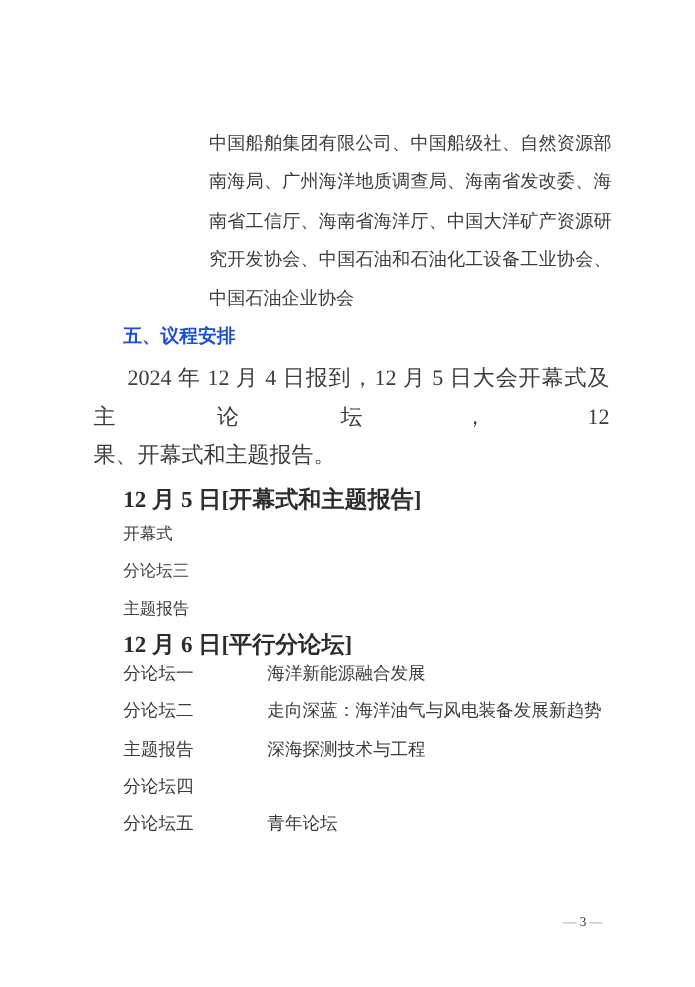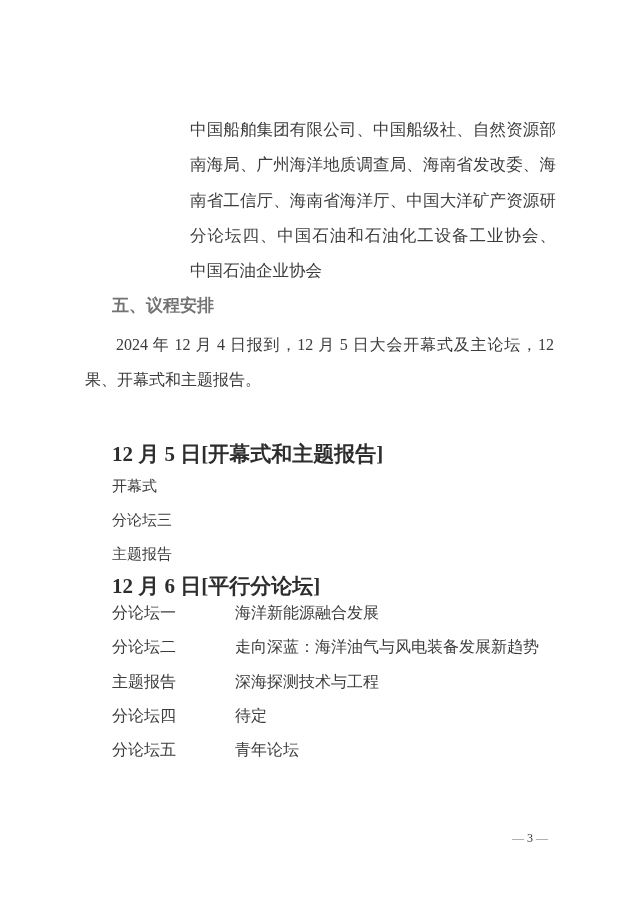--- a/index.html
+++ b/index.html
@@ -34,30 +34,30 @@
   .jline.last {
     text-align-last: left;
   }
   
   .section-heading {
     position: absolute;
     left: 112px;
     top: 293px;
     font-size: 17px;
     font-weight: bold;
-    color: #737373;
+    color: #1d4ed8;
     line-height: 26px;
   }
   
   .intro-block {
     position: absolute;
     left: 85px;
     top: 327px;
     width: 469px;
-    font-size: 16px;
+    font-size: 20px;
     line-height: 35.2px;
   }
   .intro-block .indent {
     text-indent: 31px;
   }
   
   .sched-line {
     position: absolute;
     left: 112px;
     line-height: 24px;
@@ -79,20 +79,21 @@
     position: absolute;
     left: 112px;
     top: 596px;
     width: 460px;
   }
   .forum-row {
     display: flex;
     height: 34.3px;
     line-height: 34.3px;
     font-size: 16px;
+    gap: 8px;
   }
   .forum-label {
     flex: 0 0 123px;
     white-space: nowrap;
   }
   .forum-topic {
     flex: 1;
     white-space: nowrap;
   }
   
@@ -115,21 +116,21 @@
 </style>
 </head>
 <body>
 
 <div class="page">
 
   <div class="org-block">
     <div class="jline">中国船舶集团有限公司、中国船级社、自然资源部</div>
     <div class="jline">南海局、广州海洋地质调查局、海南省发改委、海</div>
     <div class="jline">南省工信厅、海南省海洋厅、中国大洋矿产资源研</div>
-    <div class="jline">分论坛四、中国石油和石油化工设备工业协会、</div>
+    <div class="jline">究开发协会、中国石油和石油化工设备工业协会、</div>
     <div class="jline last">中国石油企业协会</div>
   </div>
 
   <div class="section-heading">五、议程安排</div>
 
   <div class="intro-block">
     <div class="jline indent">2024 年 12 月 4 日报到，12 月 5 日大会开幕式及主论坛，12</div>
     <div class="jline last">果、开幕式和主题报告。</div>
   </div>
 
@@ -148,21 +149,20 @@
     <div class="forum-row">
       <span class="forum-label">分论坛二</span>
       <span class="forum-topic">走向深蓝：海洋油气与风电装备发展新趋势</span>
     </div>
     <div class="forum-row">
       <span class="forum-label">主题报告</span>
       <span class="forum-topic">深海探测技术与工程</span>
     </div>
     <div class="forum-row">
       <span class="forum-label">分论坛四</span>
-      <span class="forum-topic">待定</span>
     </div>
     <div class="forum-row">
       <span class="forum-label">分论坛五</span>
       <span class="forum-topic">青年论坛</span>
     </div>
   </div>
 
   <div class="footer-pagenum"><span class="dash">—</span><span>3</span><span class="dash">—</span></div>
 
 </div>

